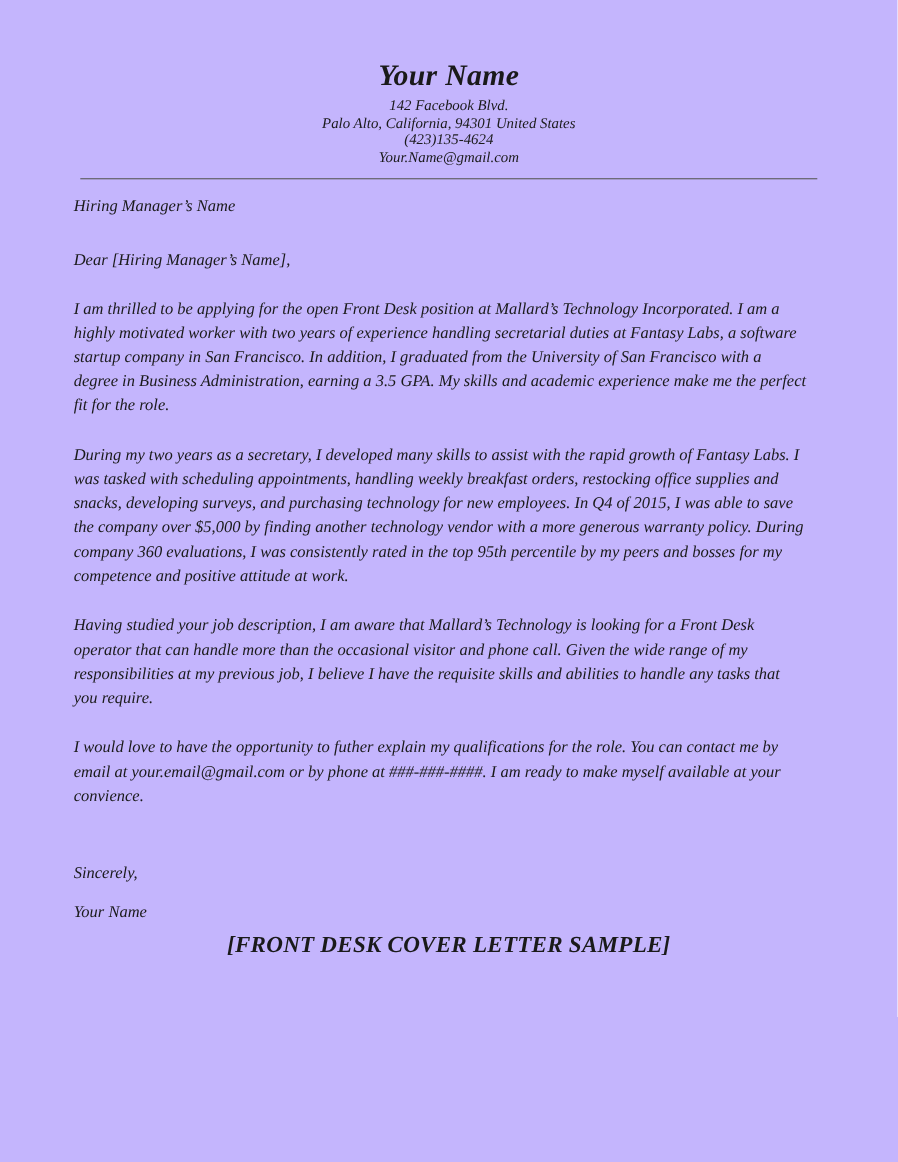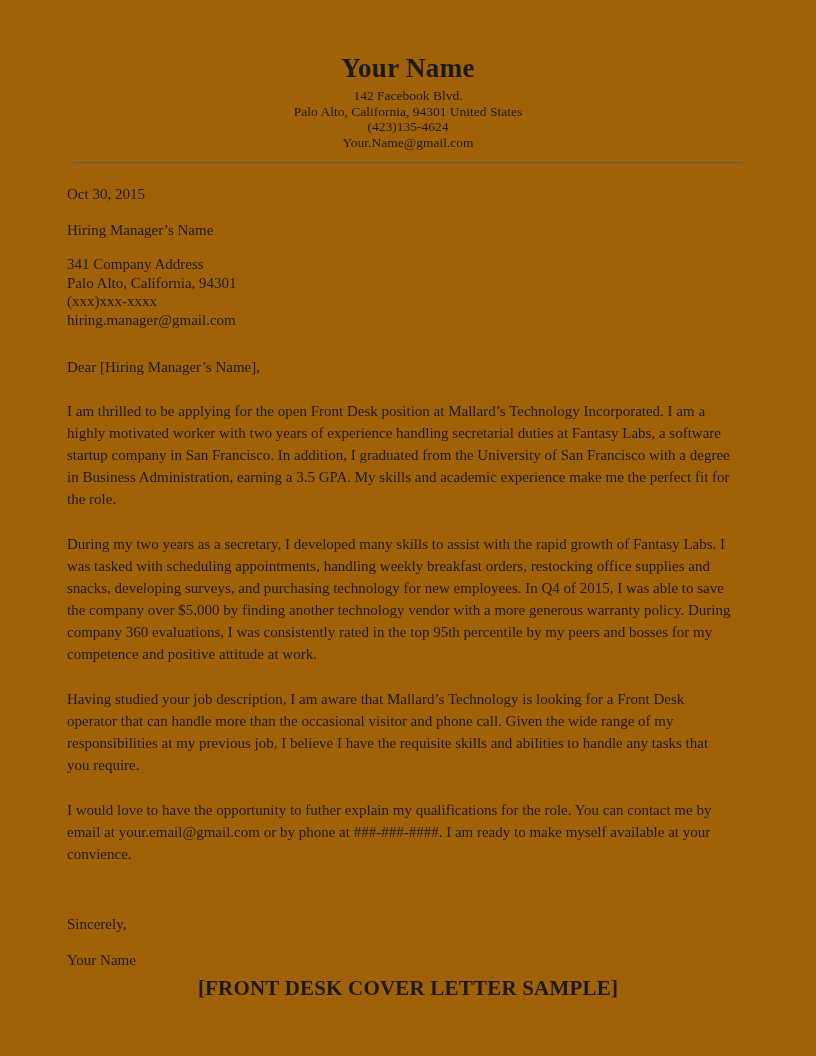--- a/index.html
+++ b/index.html
@@ -13,22 +13,23 @@
     height: 1056px;
     font-family: "Liberation Serif", "DejaVu Serif", serif;
     color: #1a1a1a;
     overflow: hidden;
   }
 
   .page {
     position: relative;
     width: 816px;
     height: 1056px;
-    background: #a16207;
+    background: #c4b5fd;
     box-sizing: border-box;
+    font-style: italic;
   }
 
   
   .letterhead {
     padding-top: 54px;
     text-align: center;
   }
   .letterhead-name {
     font-size: 27px;
     font-weight: bold;
@@ -127,30 +128,23 @@
       <div>Palo Alto, California, 94301 United States</div>
       <div>(423)135-4624</div>
       <div>Your.Name@gmail.com</div>
     </div>
   </div>
 
   <div class="header-rule"></div>
 
   <div class="letter">
 
-    <div class="date-line">Oct 30, 2015</div>
 
     <div class="manager-line">Hiring Manager’s Name</div>
 
-    <div class="recipient-block">
-      <div>341 Company Address</div>
-      <div>Palo Alto, California, 94301</div>
-      <div>(xxx)xxx-xxxx</div>
-      <div>hiring.manager@gmail.com</div>
-    </div>
 
     <div class="salutation">Dear [Hiring Manager’s Name],</div>
 
     <div class="body-paragraphs">
       <p>I am thrilled to be applying for the open Front Desk position at Mallard’s Technology Incorporated. I am a highly motivated worker with two years of experience handling secretarial duties at Fantasy Labs, a software startup company in San Francisco. In addition, I graduated from the University of San Francisco with a degree in Business Administration, earning a 3.5 GPA. My skills and academic experience make me the perfect fit for the role.</p>
       <p>During my two years as a secretary, I developed many skills to assist with the rapid growth of Fantasy Labs. I was tasked with scheduling appointments, handling weekly breakfast orders, restocking office supplies and snacks, developing surveys, and purchasing technology for new employees. In Q4 of 2015, I was able to save the company over $5,000 by finding another technology vendor with a more generous warranty policy. During company 360 evaluations, I was consistently rated in the top 95th percentile by my peers and bosses for my competence and positive attitude at work.</p>
       <p>Having studied your job description, I am aware that Mallard’s Technology is looking for a Front Desk operator that can handle more than the occasional visitor and phone call. Given the wide range of my responsibilities at my previous job, I believe I have the requisite skills and abilities to handle any tasks that you require.</p>
       <p>I would love to have the opportunity to futher explain my qualifications for the role. You can contact me by email at your.email@gmail.com or by phone at ###-###-####. I am ready to make myself available at your convience.</p>
     </div>
 

